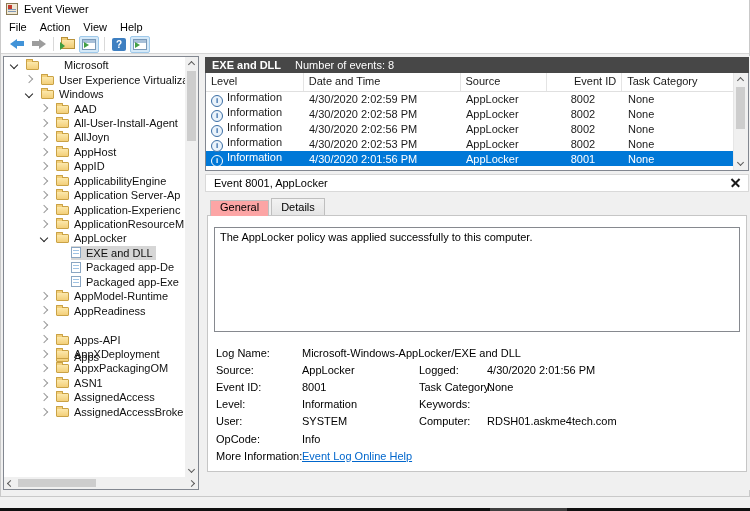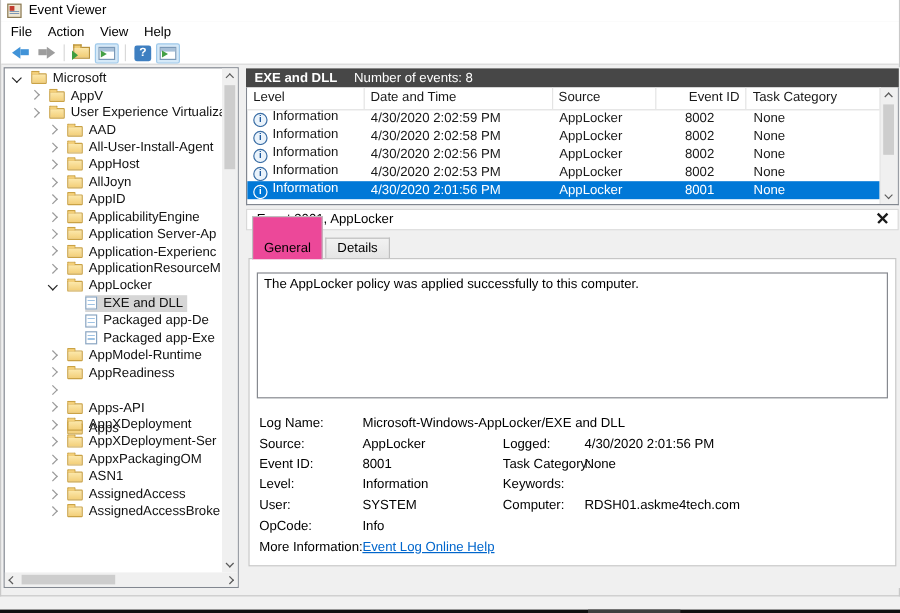--- a/index.html
+++ b/index.html
@@ -95,21 +95,21 @@
   
   #detail-header{left:1px;top:118px;width:544px;height:18px;background:#fff;border:1px solid #d9d9d9;box-sizing:border-box;display:flex;align-items:center;padding:0 8px;}
   #detail-title{flex:1;color:#000;}
   .x-ic{position:relative;width:9px;height:9px;display:inline-block;}
   .x-ic::before,.x-ic::after{content:"";position:absolute;left:-1px;top:4px;width:11px;height:1.5px;background:#1a1a1a;}
   .x-ic::before{transform:rotate(45deg);}
   .x-ic::after{transform:rotate(-45deg);}
 
   #tabs{left:6px;top:140px;height:20px;display:flex;align-items:flex-end;}
   .tab{padding:2px 9px 3px 9px;border:1px solid #bfbfbf;border-bottom:none;background:linear-gradient(#f2f2f2,#e4e4e4);margin-right:2px;color:#000;position:relative;}
-  .tab.active{background:#ec4899;padding-top:20px;z-index:3;}
+  .tab.active{background:#fca5a5;padding-top:0;z-index:3;}
 
   #tabpage{left:3px;top:159px;width:540px;height:257px;background:#fff;border:1px solid #c6c6c6;box-sizing:border-box;}
   #msgbox{position:absolute;left:6px;top:11px;width:526px;height:105px;background:#fff;border:1px solid #86898f;box-sizing:border-box;padding:3px 5px;color:#000;}
   #fields{position:absolute;left:8px;top:128px;width:524px;display:grid;grid-template-columns:86px 117px 68px auto;grid-auto-rows:17.2px;align-items:center;color:#000;}
   .fspan{grid-column:2 / 5;}
   .flink{color:#0066cc;text-decoration:underline;cursor:pointer;}
   .fcell{white-space:nowrap;overflow:visible;}
 
   
   #taskbar{left:0;top:508px;width:750px;height:3px;background:#101010;}
@@ -152,65 +152,65 @@
       </span>
     <span class="tb-btn hl">
         <span class="tb-win"></span>
       </span>
   </div>
 
   <div id="tree-panel" class="abs">
     <div id="tree-items">
         <div class="tree-row">
           <span class="chev down" style="left: 6px; top: 4px;"></span>
-          <span class="tree-node" style="left: 21px;">
+          <span class="tree-node" style="left: 21px; gap: 20px;">
             <span class="ic-folder"></span>
             <span class="tree-label">Microsoft</span>
           </span>
         </div>
         <div class="tree-row">
           <span class="chev right" style="left: 21px; top: 4px;"></span>
           <span class="tree-node" style="left: 36px;">
             <span class="ic-folder"></span>
-            <span class="tree-label">AppV</span>
-          </span>
-        </div>
-        <div class="tree-row">
-          <span class="chev right" style="left: 21px; top: 4px;"></span>
+            <span class="tree-label">User Experience Virtualiza</span>
+          </span>
+        </div>
+        <div class="tree-row">
+          <span class="chev down" style="left: 21px; top: 4px;"></span>
           <span class="tree-node" style="left: 36px;">
             <span class="ic-folder"></span>
-            <span class="tree-label">User Experience Virtualiza</span>
+            <span class="tree-label">Windows</span>
           </span>
         </div>
         <div class="tree-row">
           <span class="chev right" style="left: 36px; top: 4px;"></span>
           <span class="tree-node" style="left: 51px;">
             <span class="ic-folder"></span>
             <span class="tree-label">AAD</span>
           </span>
         </div>
         <div class="tree-row">
           <span class="chev right" style="left: 36px; top: 4px;"></span>
           <span class="tree-node" style="left: 51px;">
             <span class="ic-folder"></span>
             <span class="tree-label">All-User-Install-Agent</span>
           </span>
         </div>
         <div class="tree-row">
           <span class="chev right" style="left: 36px; top: 4px;"></span>
           <span class="tree-node" style="left: 51px;">
             <span class="ic-folder"></span>
+            <span class="tree-label">AllJoyn</span>
+          </span>
+        </div>
+        <div class="tree-row">
+          <span class="chev right" style="left: 36px; top: 4px;"></span>
+          <span class="tree-node" style="left: 51px;">
+            <span class="ic-folder"></span>
             <span class="tree-label">AppHost</span>
-          </span>
-        </div>
-        <div class="tree-row">
-          <span class="chev right" style="left: 36px; top: 4px;"></span>
-          <span class="tree-node" style="left: 51px;">
-            <span class="ic-folder"></span>
-            <span class="tree-label">AllJoyn</span>
           </span>
         </div>
         <div class="tree-row">
           <span class="chev right" style="left: 36px; top: 4px;"></span>
           <span class="tree-node" style="left: 51px;">
             <span class="ic-folder"></span>
             <span class="tree-label">AppID</span>
           </span>
         </div>
         <div class="tree-row">
@@ -292,27 +292,20 @@
           <span class="tree-node" style="left: 51px;">
             <span class="ic-folder"></span>
             <span class="tree-label">Apps-API</span>
           </span>
         </div>
         <div class="tree-row">
           <span class="chev right" style="left: 36px; top: 4px;"></span>
           <span class="tree-node" style="left: 51px;">
             <span class="ic-folder"></span>
             <span class="tree-label">AppXDeployment</span>
-          </span>
-        </div>
-        <div class="tree-row">
-          <span class="chev right" style="left: 36px; top: 4px;"></span>
-          <span class="tree-node" style="left: 51px;">
-            <span class="ic-folder"></span>
-            <span class="tree-label">AppXDeployment-Ser</span>
           </span>
         </div>
         <div class="tree-row">
           <span class="chev right" style="left: 36px; top: 4px;"></span>
           <span class="tree-node" style="left: 51px;">
             <span class="ic-folder"></span>
             <span class="tree-label">AppxPackagingOM</span>
           </span>
         </div>
         <div class="tree-row">

